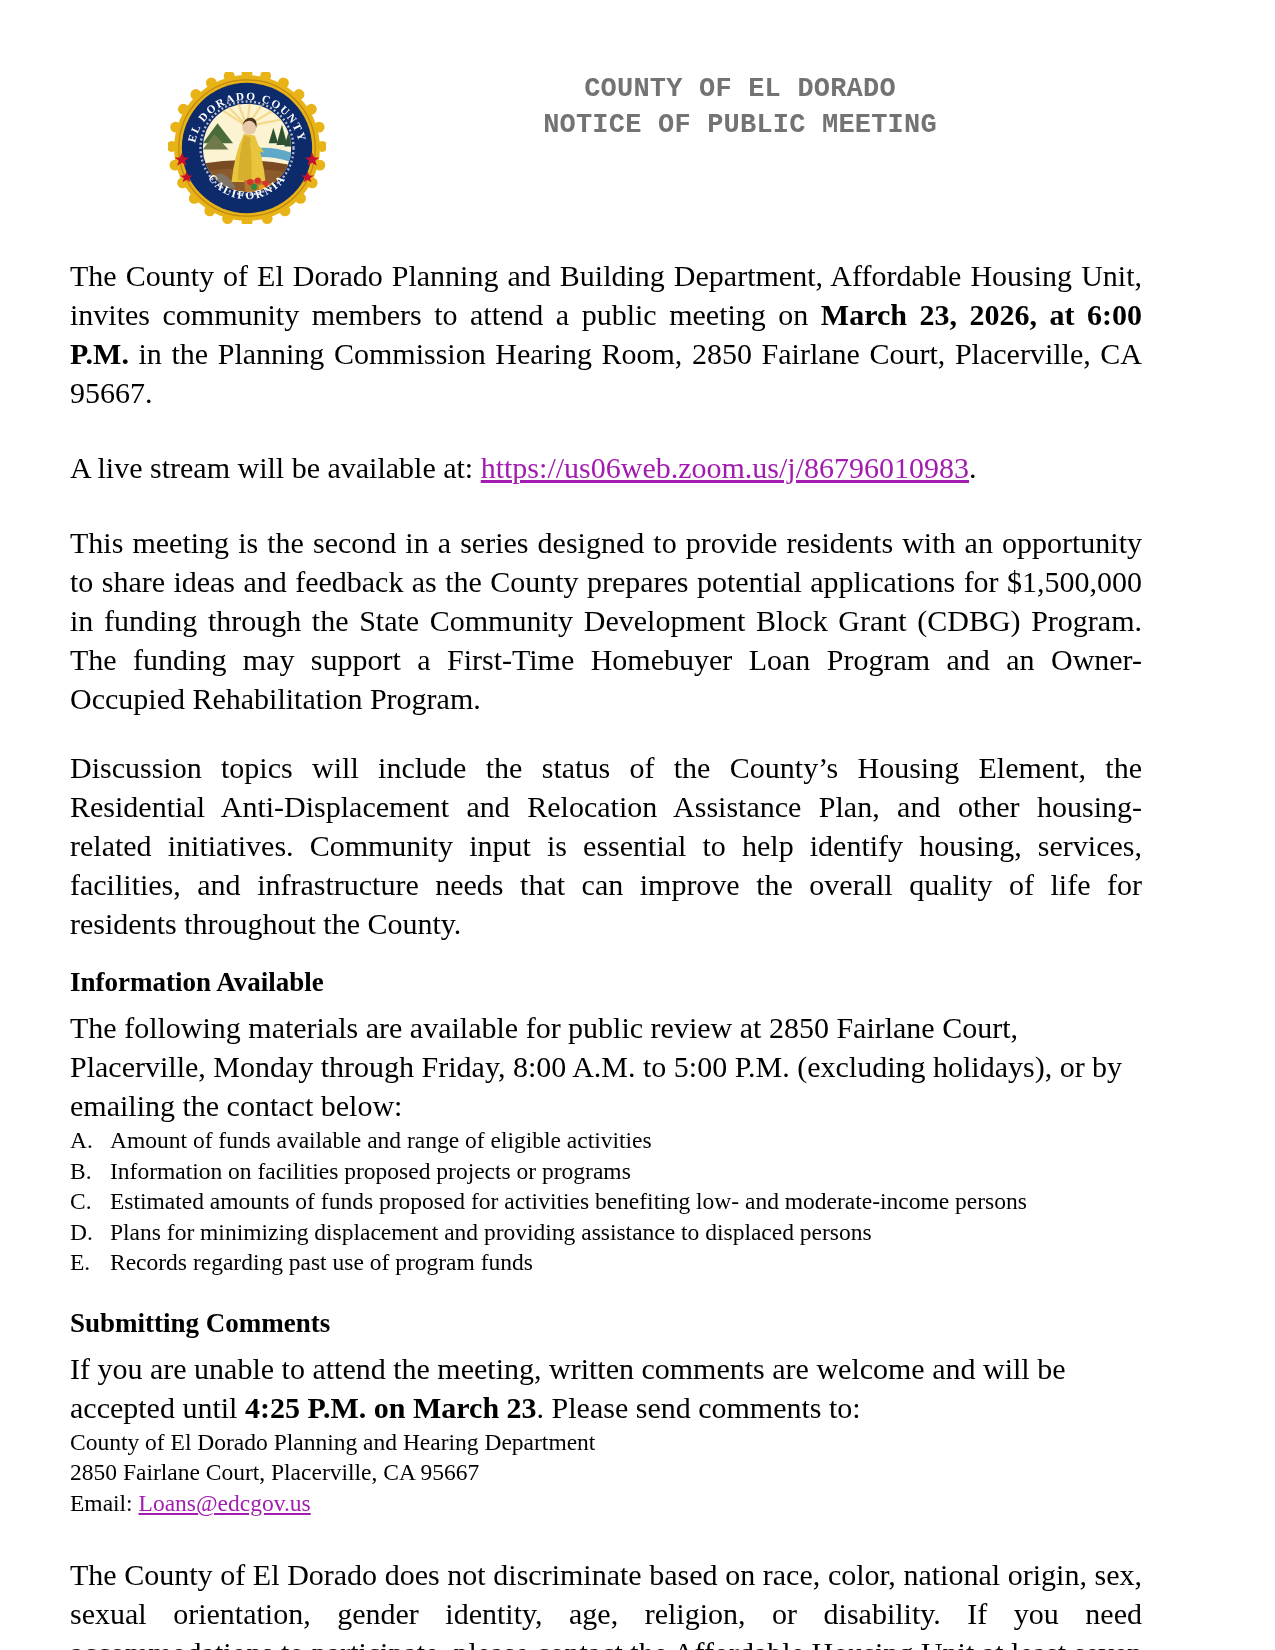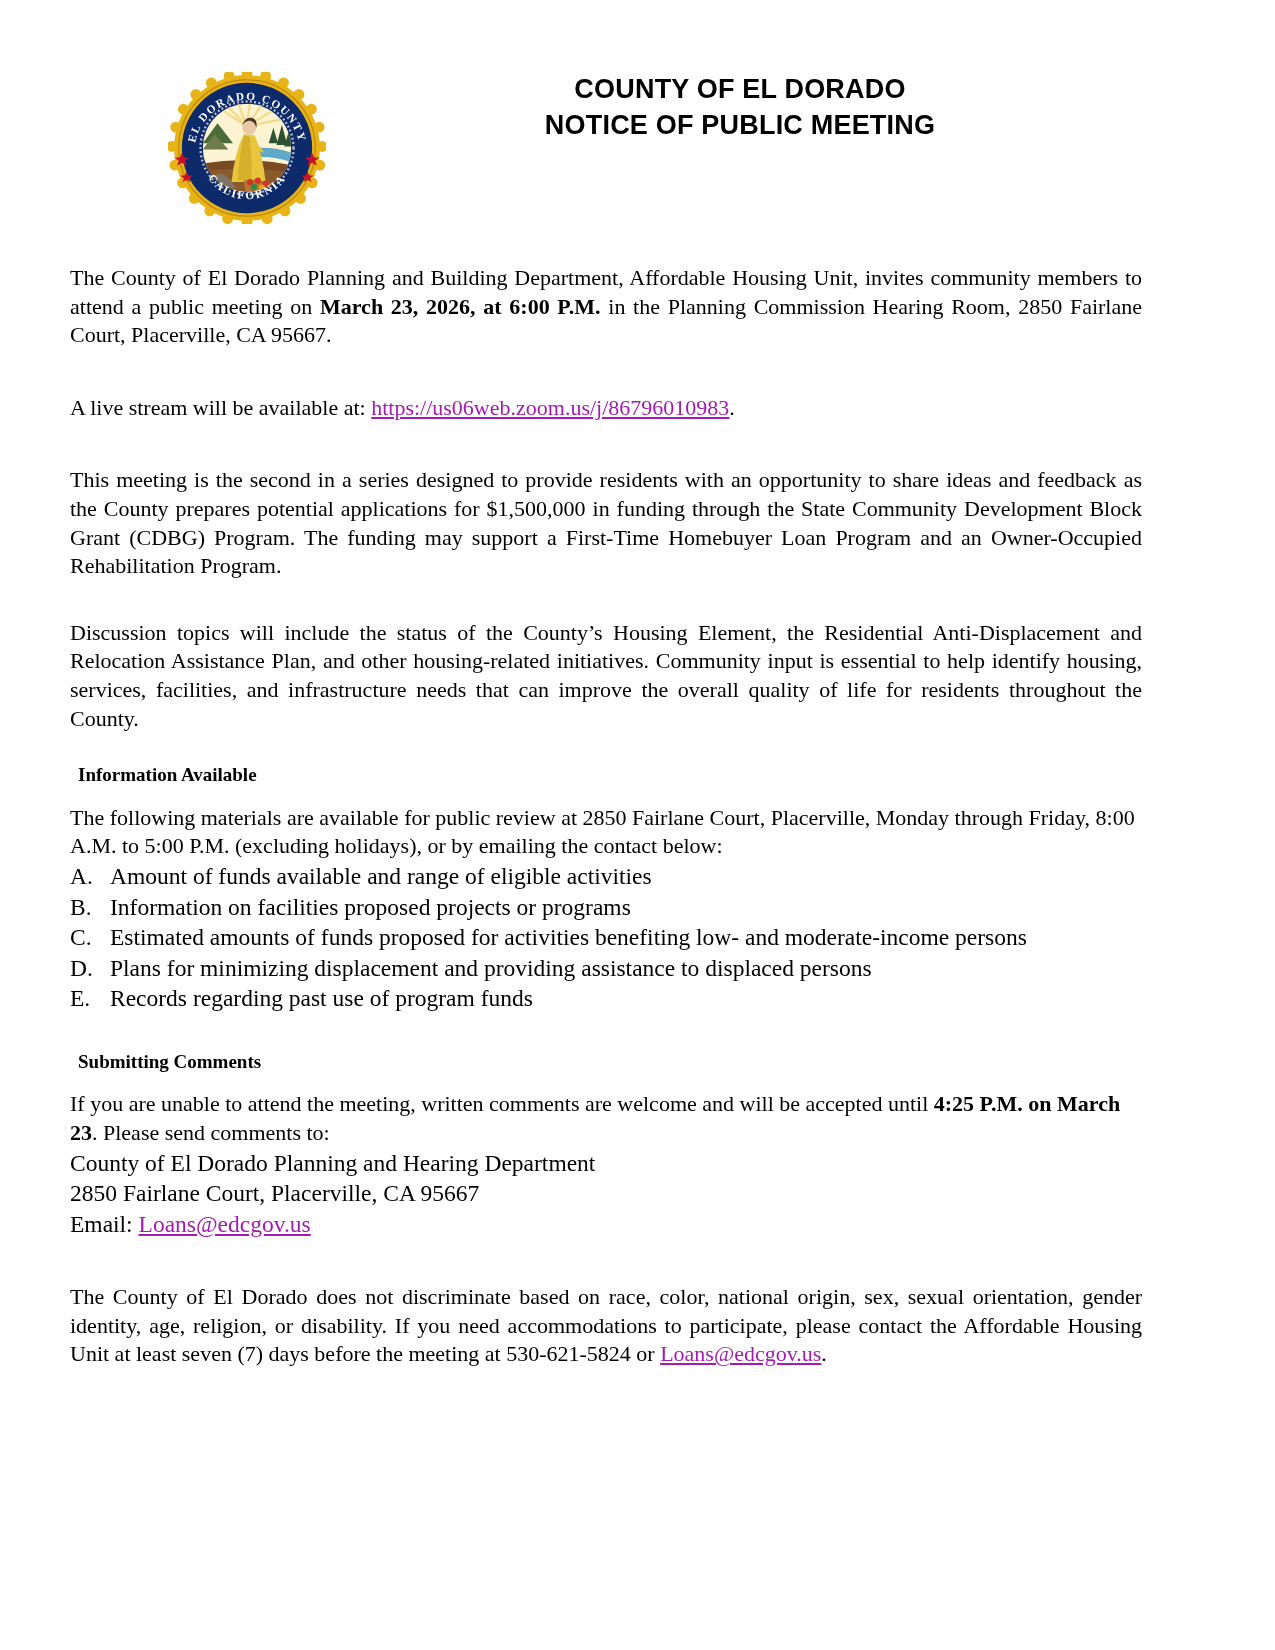--- a/index.html
+++ b/index.html
@@ -44,61 +44,61 @@
     display: block;
   }
   .title-block {
     position: absolute;
     left: 360px;
     top: 72px;
     width: 760px;
     text-align: center;
   }
   .title-line {
-    font-family: Liberation Sans, sans-serif;
+    font-family: Liberation Mono, monospace;
     font-weight: bold;
     font-size: 27px;
     letter-spacing: 0.2px;
     line-height: 1.32;
-    color: #000000;
+    color: #737373;
     white-space: nowrap;
   }
 
   
   .body-area {
     position: absolute;
     left: 70px;
     top: 248px;
     width: 1072px;
   }
   p.para {
-    margin: 16px 0 0 0;
-    font-size: 22px;
+    margin: 8px 0 0 0;
+    font-size: 30px;
     line-height: 1.30;
     text-align: justify;
     text-justify: inter-word;
     color: #000;
   }
   p.para.left {
     text-align: left;
   }
   .spacer-lg { height: 28px; }
   .spacer-md { height: 22px; }
 
   b, .bold { font-weight: bold; }
 
   a.link, .link {
     color: #a21caf;
     text-decoration: underline;
     text-underline-offset: 2px;
   }
 
   h2.section-head {
-    margin: 8px;
-    font-size: 19px;
+    margin: 0;
+    font-size: 27px;
     font-weight: bold;
     line-height: 1.30;
     color: #000;
   }
 
   ol.lettered {
     margin: 0;
     padding: 0;
     list-style: none;
   }

